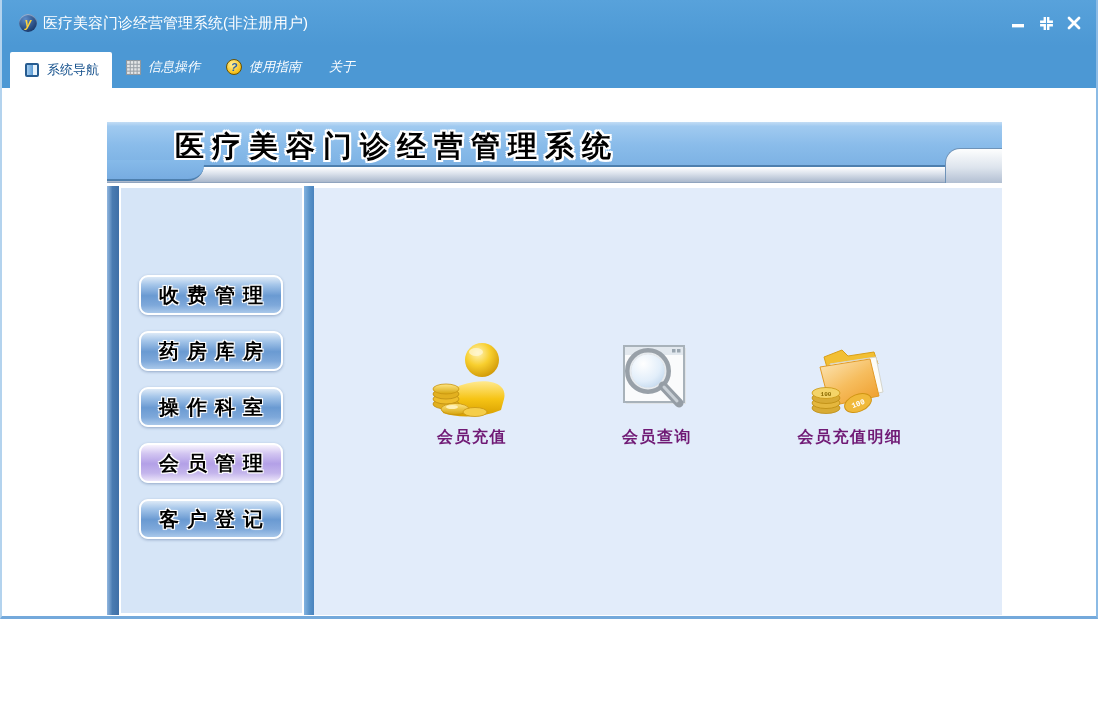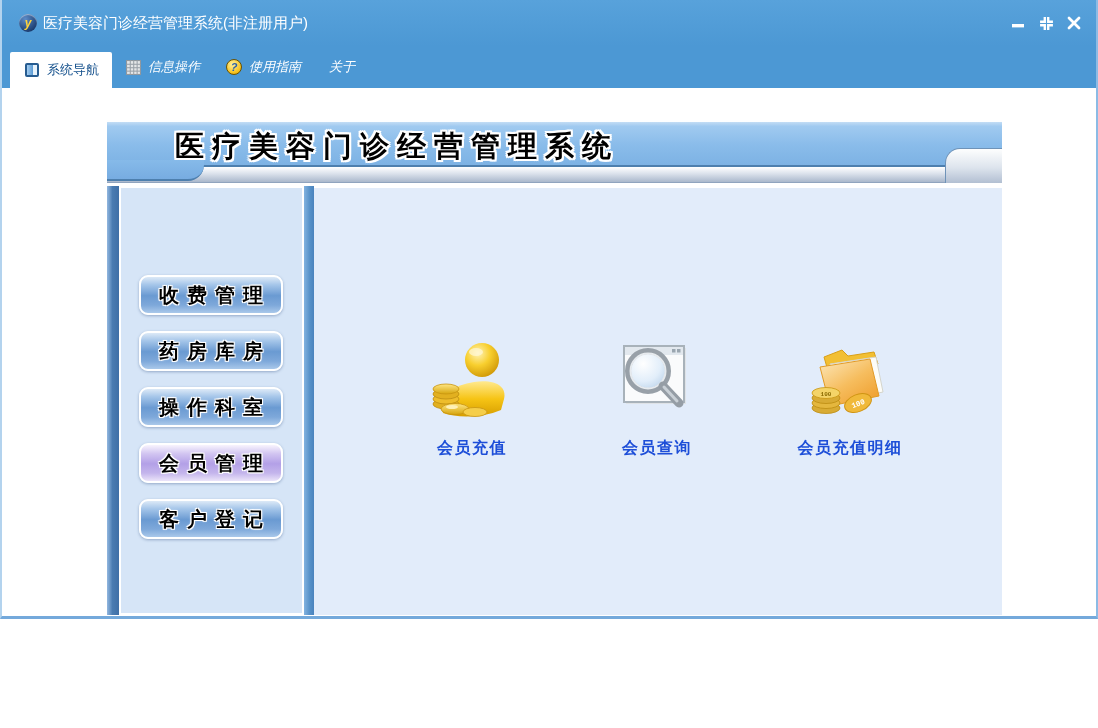--- a/index.html
+++ b/index.html
@@ -81,21 +81,21 @@
     text-shadow:-1px -1px 0 #fff, 1px -1px 0 #fff, -1px 1px 0 #fff, 1px 1px 0 #fff,
                 0 0 3px #fff; }
   .side-btn.selected {
     background:linear-gradient(180deg,#f8f4fe 0%,#d2c5f1 24%,#b3a0e7 52%,#c4b5ec 78%,#ebe4f9 100%); }
   .b1{top:31px}.b2{top:87px}.b3{top:143px}.b4{top:199px}.b5{top:255px}.b6{top:311px}.b7{top:367px}
 
   
   .shortcut { position:absolute; top:152px; width:140px; display:flex; flex-direction:column;
     align-items:center; cursor:pointer; }
   .sc1{left:88px} .sc2{left:273px} .sc3{left:466px}
-  .shortcut-label { margin-top:20px; font-size:16px; font-weight:bold; letter-spacing:1.5px; color:#1d4ed8; }
+  .shortcut-label { margin-top:9px; font-size:16px; font-weight:bold; letter-spacing:1.5px; color:#701a75; }
   .shortcut svg { display:block; }
 </style>
 </head>
 <body>
 
 <div class="stage">
   <div class="app-window">
 
     <div class="titlebar">
       <div class="app-icon">

